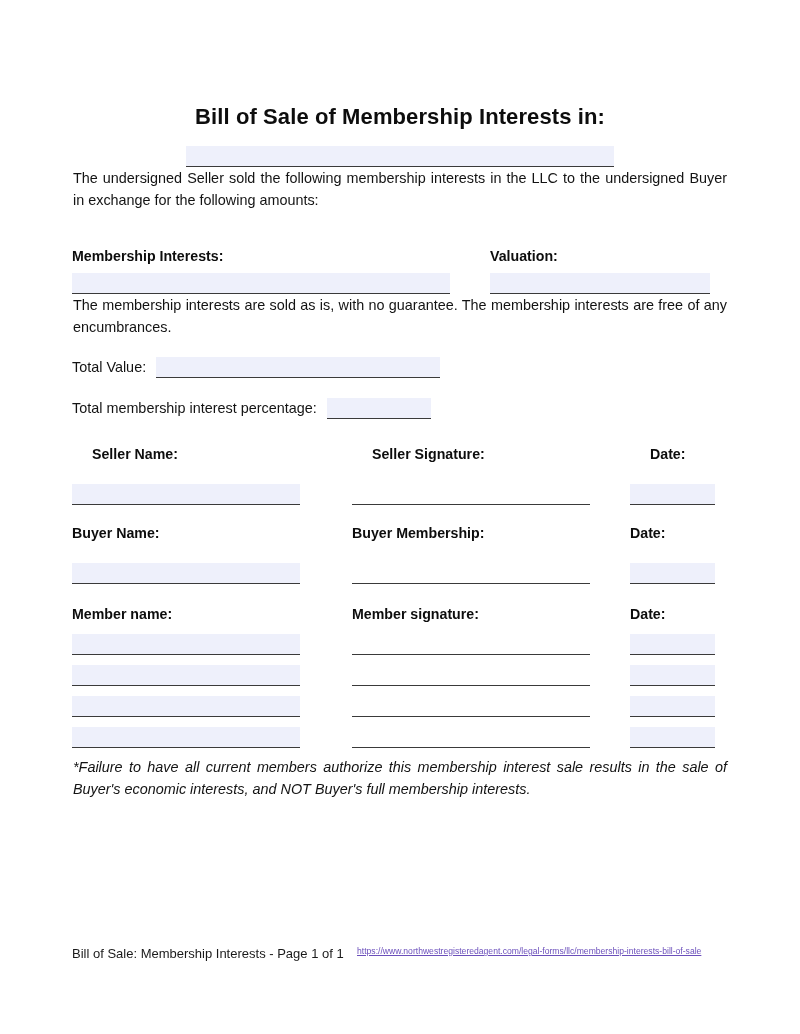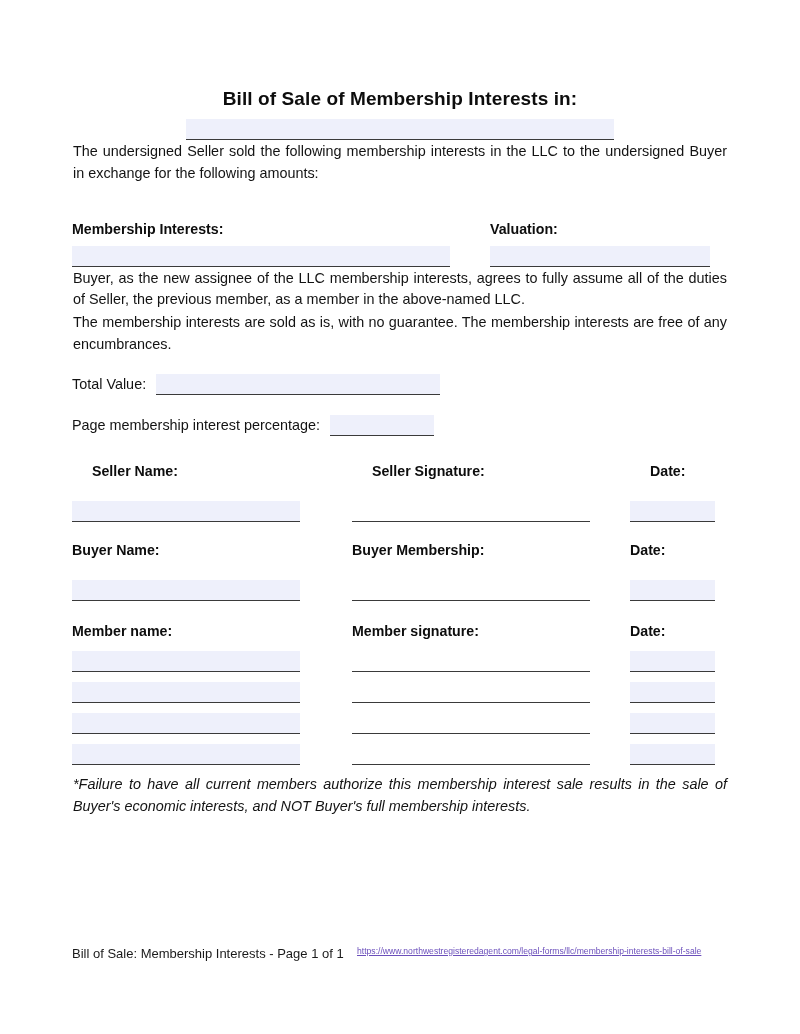--- a/index.html
+++ b/index.html
@@ -26,23 +26,23 @@
   }
   .content {
     position: absolute;
     left: 72px;
     top: 0;
     width: 656px;
   }
 
   
   .doc-title {
-    margin: 0;
+    margin: 16px;
     padding-top: 88px;
-    font-size: 19px;
+    font-size: 22px;
     font-weight: bold;
     text-align: center;
     letter-spacing: 0.1px;
     line-height: 1.2;
     color: #0d0d0d;
   }
   .title-field-row {
     margin-top: 8px;
     display: flex;
     justify-content: center;
@@ -180,31 +180,30 @@
     <div class="label-row">
       <span class="lbl col-a">Membership Interests:</span>
       <span class="lbl" style="left: 418px;">Valuation:</span>
     </div>
 
     <div class="field-row" style="height: 23px; margin-top: 3px;">
       <span class="field slot" style="left: 0px; width: 378px;"></span>
       <span class="field slot" style="left: 418px; width: 220px;"></span>
     </div>
 
-    <p class="body-text p-assume">Buyer, as the new assignee of the LLC membership interests, agrees to fully assume all of the duties of Seller, the previous member, as a member in the above-named LLC.</p>
 
     <p class="body-text p-asis">The membership interests are sold as is, with no guarantee. The membership interests are free of any encumbrances.</p>
 
     <div class="inline-row">
       <span class="inline-label">Total Value:</span>
       <span class="field" style="width: 284px; margin-left: 6px;"></span>
     </div>
 
     <div class="inline-row" style="margin-top: 20px;">
-      <span class="inline-label">Page membership interest percentage:</span>
+      <span class="inline-label">Total membership interest percentage:</span>
       <span class="field" style="width: 104px; margin-left: 6px;"></span>
     </div>
 
     <div class="label-row" style="margin-top: 27px; margin-left: 20px;">
       <span class="lbl col-a">Seller Name:</span>
       <span class="lbl col-b">Seller Signature:</span>
       <span class="lbl col-c">Date:</span>
     </div>
 
     <div class="field-row" style="height: 34px;">

